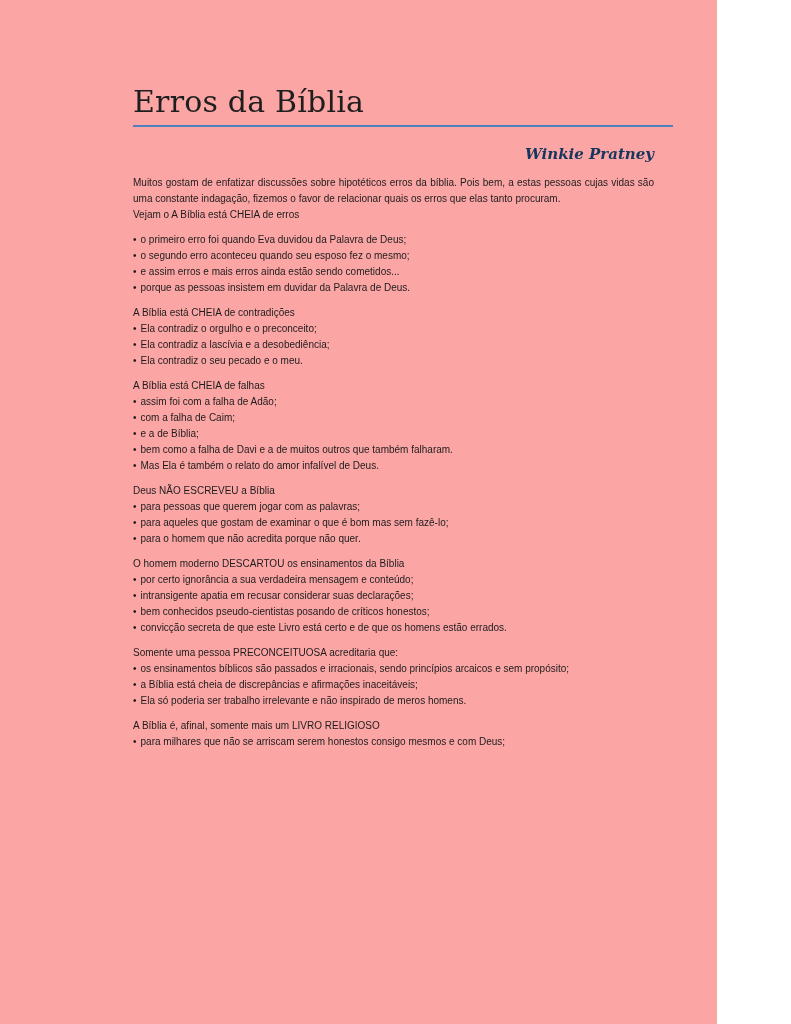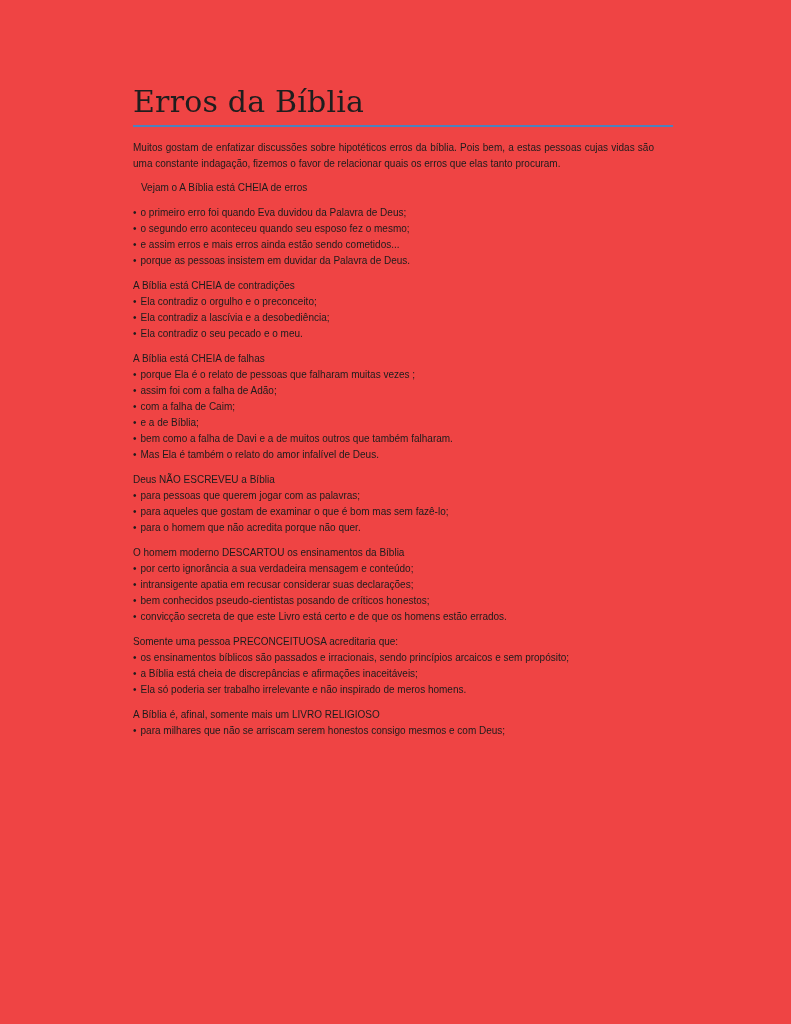--- a/index.html
+++ b/index.html
@@ -5,22 +5,22 @@
   html, body { margin: 0; padding: 0; }
   body {
     width: 791px; height: 1024px;
     background: #ffffff;
     font-family: "Liberation Sans", sans-serif;
     color: var(--body_text, #1c1c1c);
     -webkit-font-smoothing: antialiased;
   }
   .page {
     position: relative;
-    width: 791px; height: 1024px;
-    background: #ef4444;
+    width: 717px; height: 1024px;
+    background: #fca5a5;
     overflow: hidden;
   }
   .content {
     position: absolute;
     left: 133px; top: 84px;
     width: 521px;
   }
   .doc-title {
     margin: 0;
     font-family: "DejaVu Serif", serif;
@@ -46,33 +46,34 @@
     font-size: 15px;
     line-height: 16px;
     color: var(--author_navy, #17365d);
   }
   .body-text {
     font-size: 10px;
     line-height: 16px;
   }
   .intro { margin-top: 13px; }
   .intro-par { margin: 0; text-align: justify; }
-  .intro-line { margin: 8px; }
+  .intro-line { margin: 0; }
   .section { margin-top: 9px; }
   .heading { margin: 0; }
   .bullet { margin: 0; text-align: justify; }
   .marker { margin-right: 4px; }
 </style>
 </head>
 <body>
 
 <div class="page">
   <div class="content">
     <h1 class="doc-title">Erros da Bíblia</h1>
     <div class="title-rule"></div>
+    <div class="author">Winkie Pratney</div>
 
     <div class="body-text">
       <div class="intro">
         <p class="intro-par">Muitos gostam de enfatizar discussões sobre hipotéticos erros da bíblia. Pois bem, a estas pessoas cujas vidas são uma constante indagação, fizemos o favor de relacionar quais os erros que elas tanto procuram.</p>
         <p class="intro-line">Vejam o A Bíblia está CHEIA de erros</p>
       </div>
       <div>
   <section class="section">
 
     <div class="bullets">
@@ -88,21 +89,20 @@
     <div class="bullets">
               <div class="bullet"><span class="marker">•</span><span>Ela contradiz o orgulho e o preconceito;</span></div>
               <div class="bullet"><span class="marker">•</span><span>Ela contradiz a lascívia e a desobediência;</span></div>
               <div class="bullet"><span class="marker">•</span><span>Ela contradiz o seu pecado e o meu.</span></div>
             </div>
   </section>
 
   <section class="section">
     <p class="heading">A Bíblia está CHEIA de falhas</p>
     <div class="bullets">
-              <div class="bullet"><span class="marker">•</span><span>porque Ela é o relato de pessoas que falharam muitas vezes ;</span></div>
               <div class="bullet"><span class="marker">•</span><span>assim foi com a falha de Adão;</span></div>
               <div class="bullet"><span class="marker">•</span><span>com a falha de Caim;</span></div>
               <div class="bullet"><span class="marker">•</span><span>e a de Bíblia;</span></div>
               <div class="bullet"><span class="marker">•</span><span>bem como a falha de Davi e a de muitos outros que também falharam.</span></div>
               <div class="bullet"><span class="marker">•</span><span>Mas Ela é também o relato do amor infalível de Deus.</span></div>
             </div>
   </section>
 
   <section class="section">
     <p class="heading">Deus NÃO ESCREVEU a Bíblia</p>

